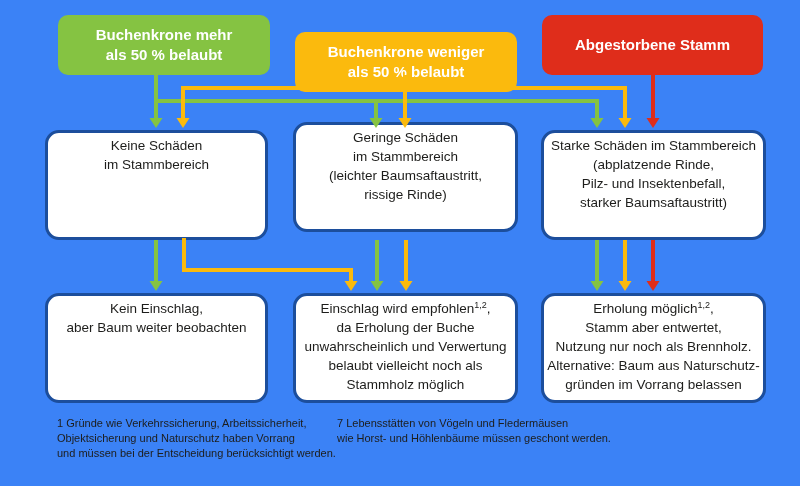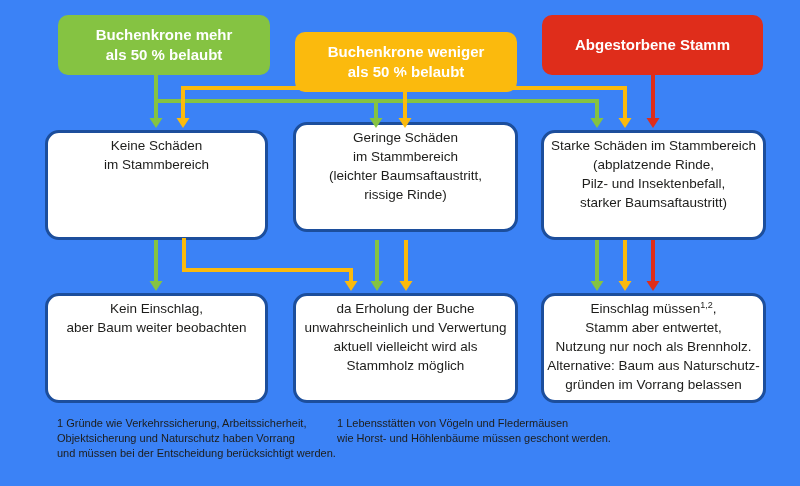--- a/index.html
+++ b/index.html
@@ -53,27 +53,28 @@
 (abplatzende Rinde,
 Pilz- und Insektenbefall,
 starker Baumsaftaustritt)</div>
   </div>
 
   <div class="node white-node" style="left:45px;top:293px;width:223px;">
     <div class="body">Kein Einschlag,
 aber Baum weiter beobachten</div>
   </div>
   <div class="node white-node" style="left:293px;top:293px;width:225px;">
+    <div><span>Einschlag wird empfohlen</span><sup>1,2</sup><span>,</span></div>
     <div class="body">da Erholung der Buche
 unwahrscheinlich und Verwertung
-aktuell vielleicht wird als
+belaubt vielleicht noch als
 Stammholz möglich</div>
   </div>
   <div class="node white-node" style="left:541px;top:293px;width:225px;">
-    <div><span>Einschlag müssen</span><sup>1,2</sup><span>,</span></div>
+    <div><span>Erholung möglich</span><sup>1,2</sup><span>,</span></div>
     <div class="body">Stamm aber entwertet,
 Nutzung nur noch als Brennholz.
 Alternative: Baum aus Naturschutz-
 gründen im Vorrang belassen</div>
   </div>
 
   <svg class="arrows" width="800" height="486" viewBox="0 0 800 486">
 
     <g stroke="#85C342" stroke-width="4" fill="none">
       <path d="M156,75 L156,119"></path>
@@ -114,16 +115,16 @@
     </g>
     <g fill="#DF2D1B">
       <polygon points="646.5,118 659.5,118 653,128"></polygon>
       <polygon points="646.5,281 659.5,281 653,291"></polygon>
     </g>
   </svg>
 
   <div class="footnote" style="left:57px;">1 Gründe wie Verkehrssicherung, Arbeitssicherheit,
 Objektsicherung und Naturschutz haben Vorrang
 und müssen bei der Entscheidung berücksichtigt werden.</div>
-  <div class="footnote" style="left:337px;">1 Lebensstätten von Vögeln und Fledermäusen
+  <div class="footnote" style="left:337px;">7 Lebensstätten von Vögeln und Fledermäusen
 wie Horst- und Höhlenbäume müssen geschont werden.</div>
 
 </div>
 
 </body></html>

